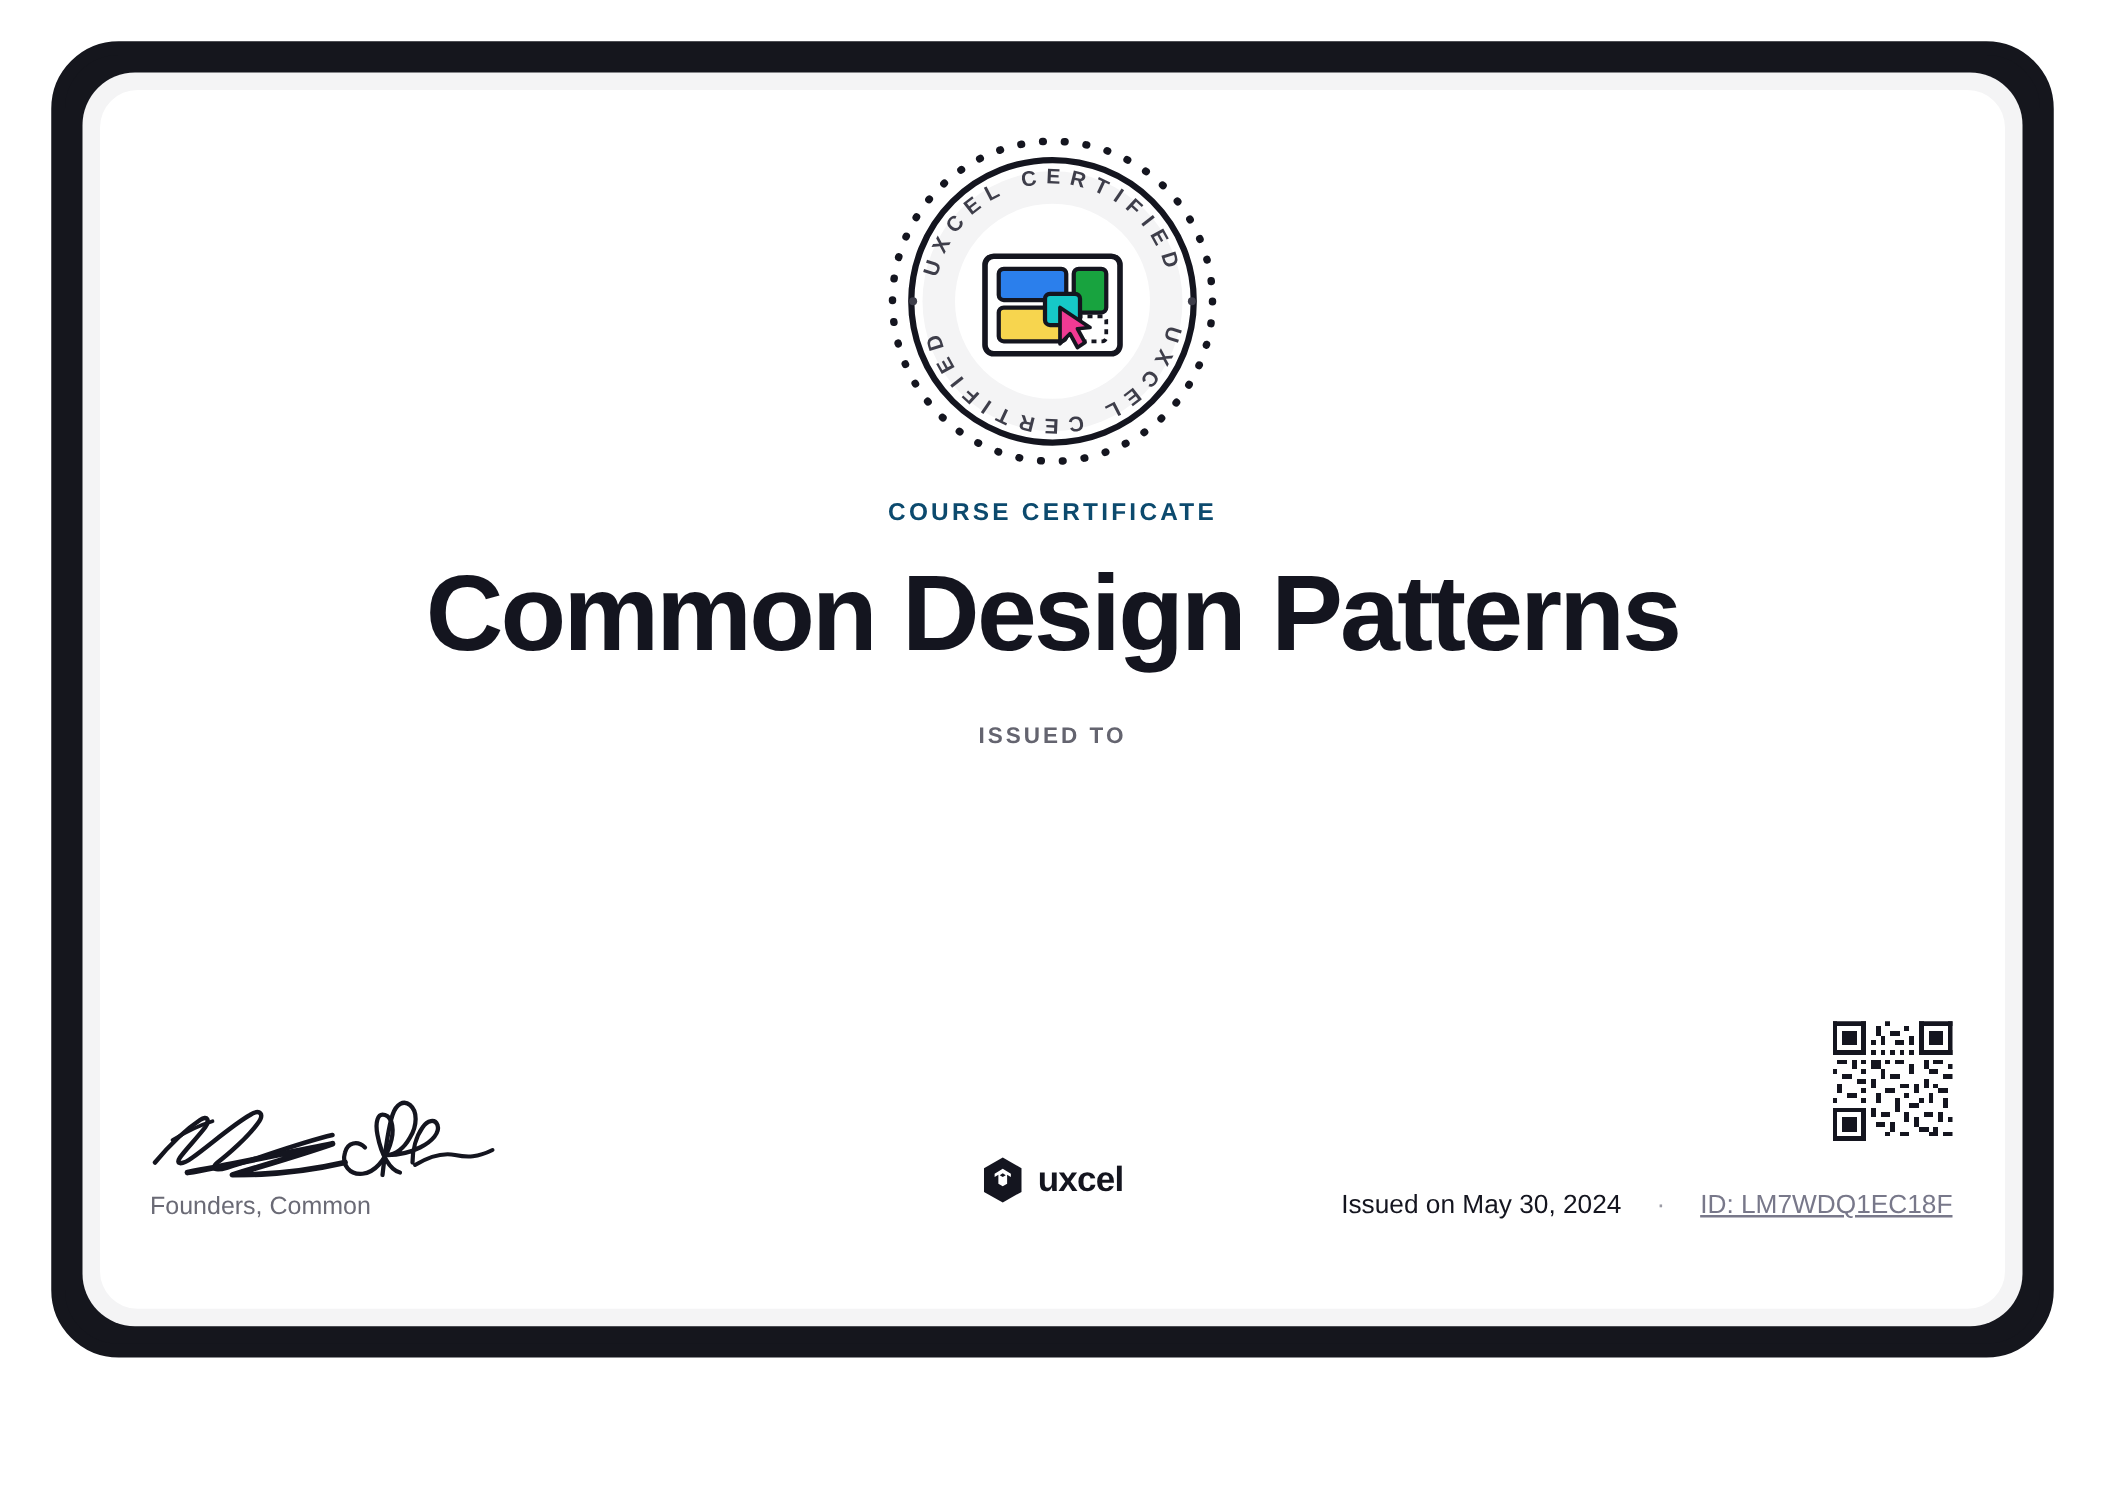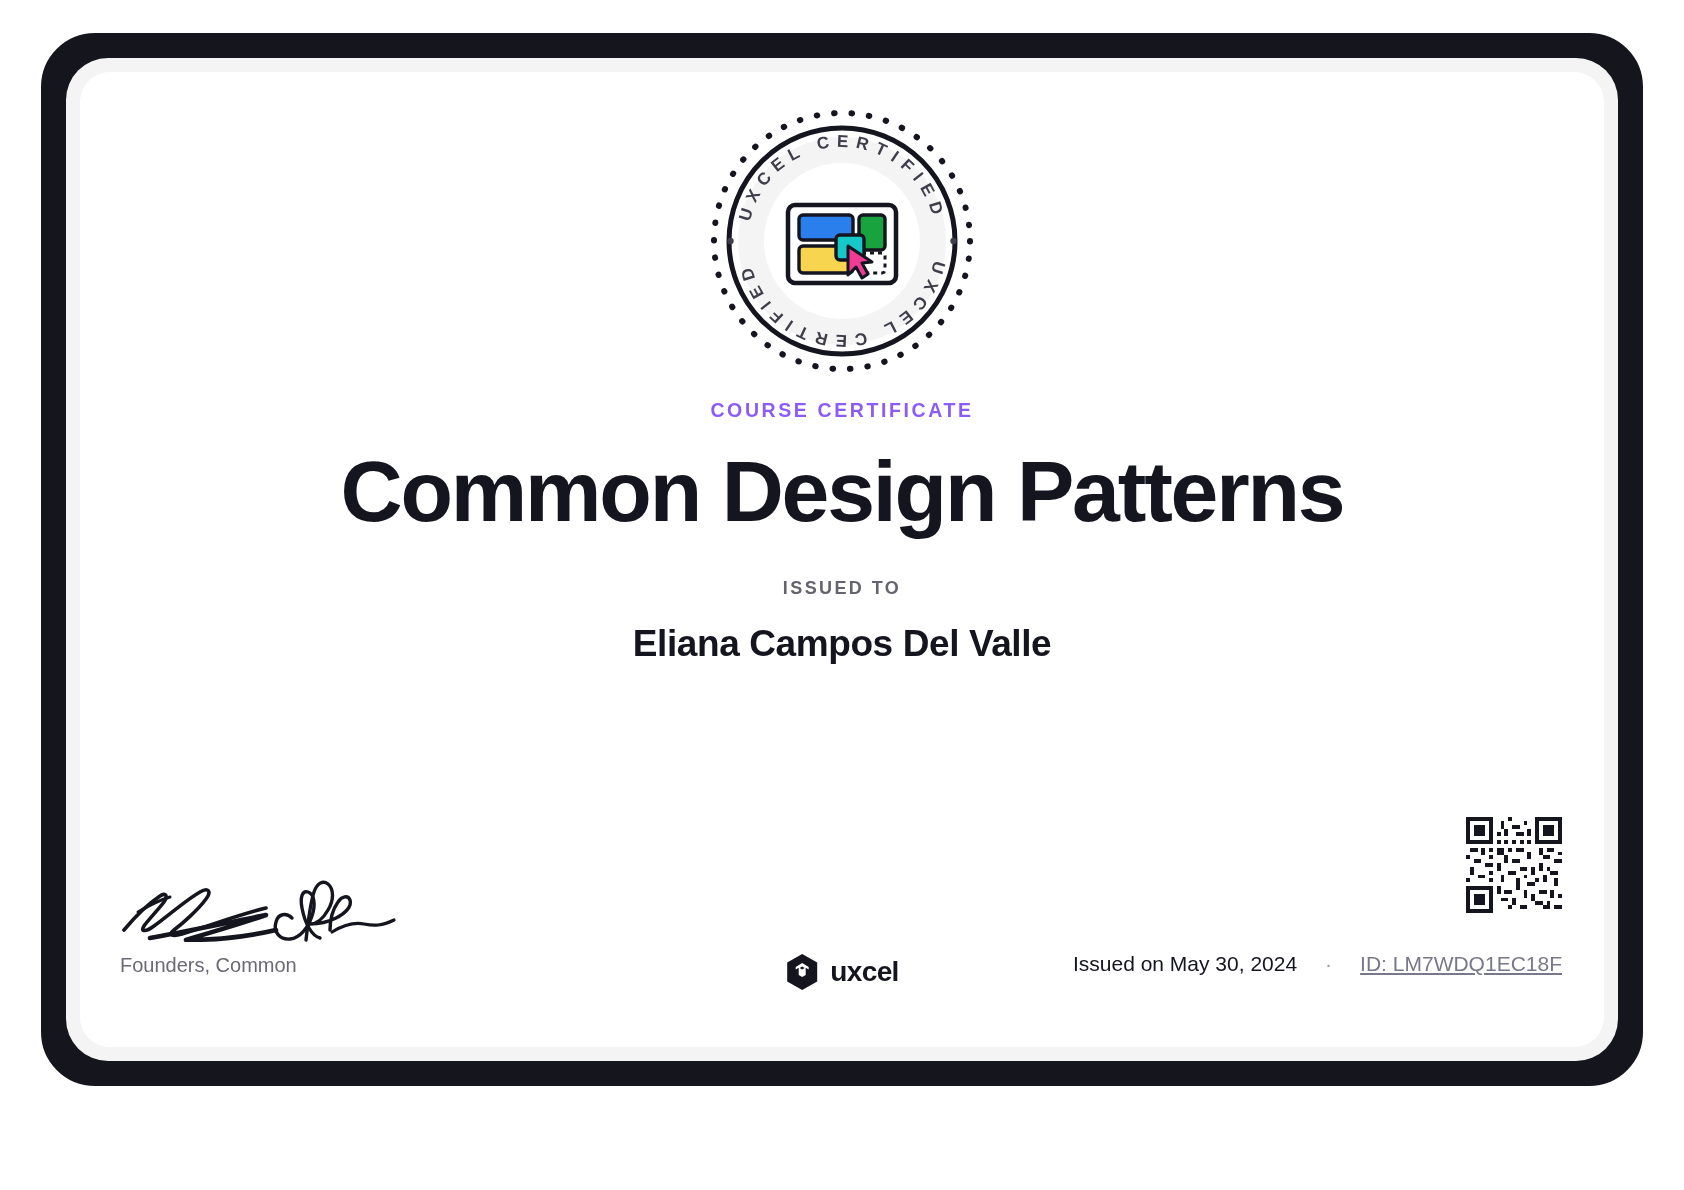--- a/index.html
+++ b/index.html
@@ -52,21 +52,21 @@
     margin-top: 33px;
   }
   .seal svg { display: block; }
 
   
   .eyebrow {
     margin-top: 22px;
     font-size: 19.5px;
     font-weight: bold;
     letter-spacing: 2.6px;
-    color: #8b5cf6;
+    color: #0c4a6e;
   }
 
   .cert-title {
     margin-top: 26px;
     font-size: 86px;
     line-height: 1.0;
     font-weight: bold;
     letter-spacing: -2.2px;
     color: #14151f;
     text-align: center;
@@ -117,21 +117,21 @@
   .sig-caption {
     margin-top: 12px;
     font-size: 20px;
     color: #6a6a75;
   }
 
   .brand {
     position: absolute;
     left: 50%;
     transform: translateX(-50%);
-    bottom: 32px;
+    bottom: 60px;
     display: flex;
     align-items: center;
     gap: 11px;
   }
   .brand-name {
     font-size: 28px;
     font-weight: bold;
     letter-spacing: -0.6px;
     color: #14151f;
   }
@@ -207,21 +207,20 @@
           </g>
         </svg>
       </div>
 
       <div class="eyebrow">COURSE CERTIFICATE</div>
 
       <h1 class="cert-title">Common Design Patterns</h1>
 
       <div class="issued-to-label">ISSUED TO</div>
 
-      <div class="recipient">Eliana Campos Del Valle</div>
 
 
       <div class="footer">
 
         <div class="sig-block">
           <svg class="sig-svg" width="288" height="76" viewBox="0 0 288 76" aria-hidden="true">
             <g fill="none" stroke="#14151f" stroke-linecap="round" stroke-linejoin="round">
 
               <path d="M4 64 C14 52 28 38 40 30 C46 26 48 30 44 36 C38 44 28 54 24 60
                        C20 66 26 66 34 60 C48 50 66 34 80 26 C88 21 92 25 86 33

